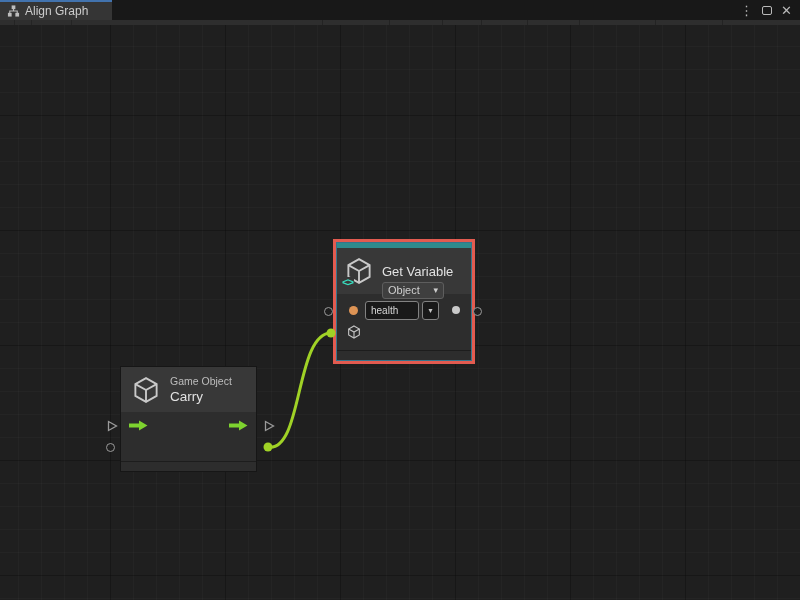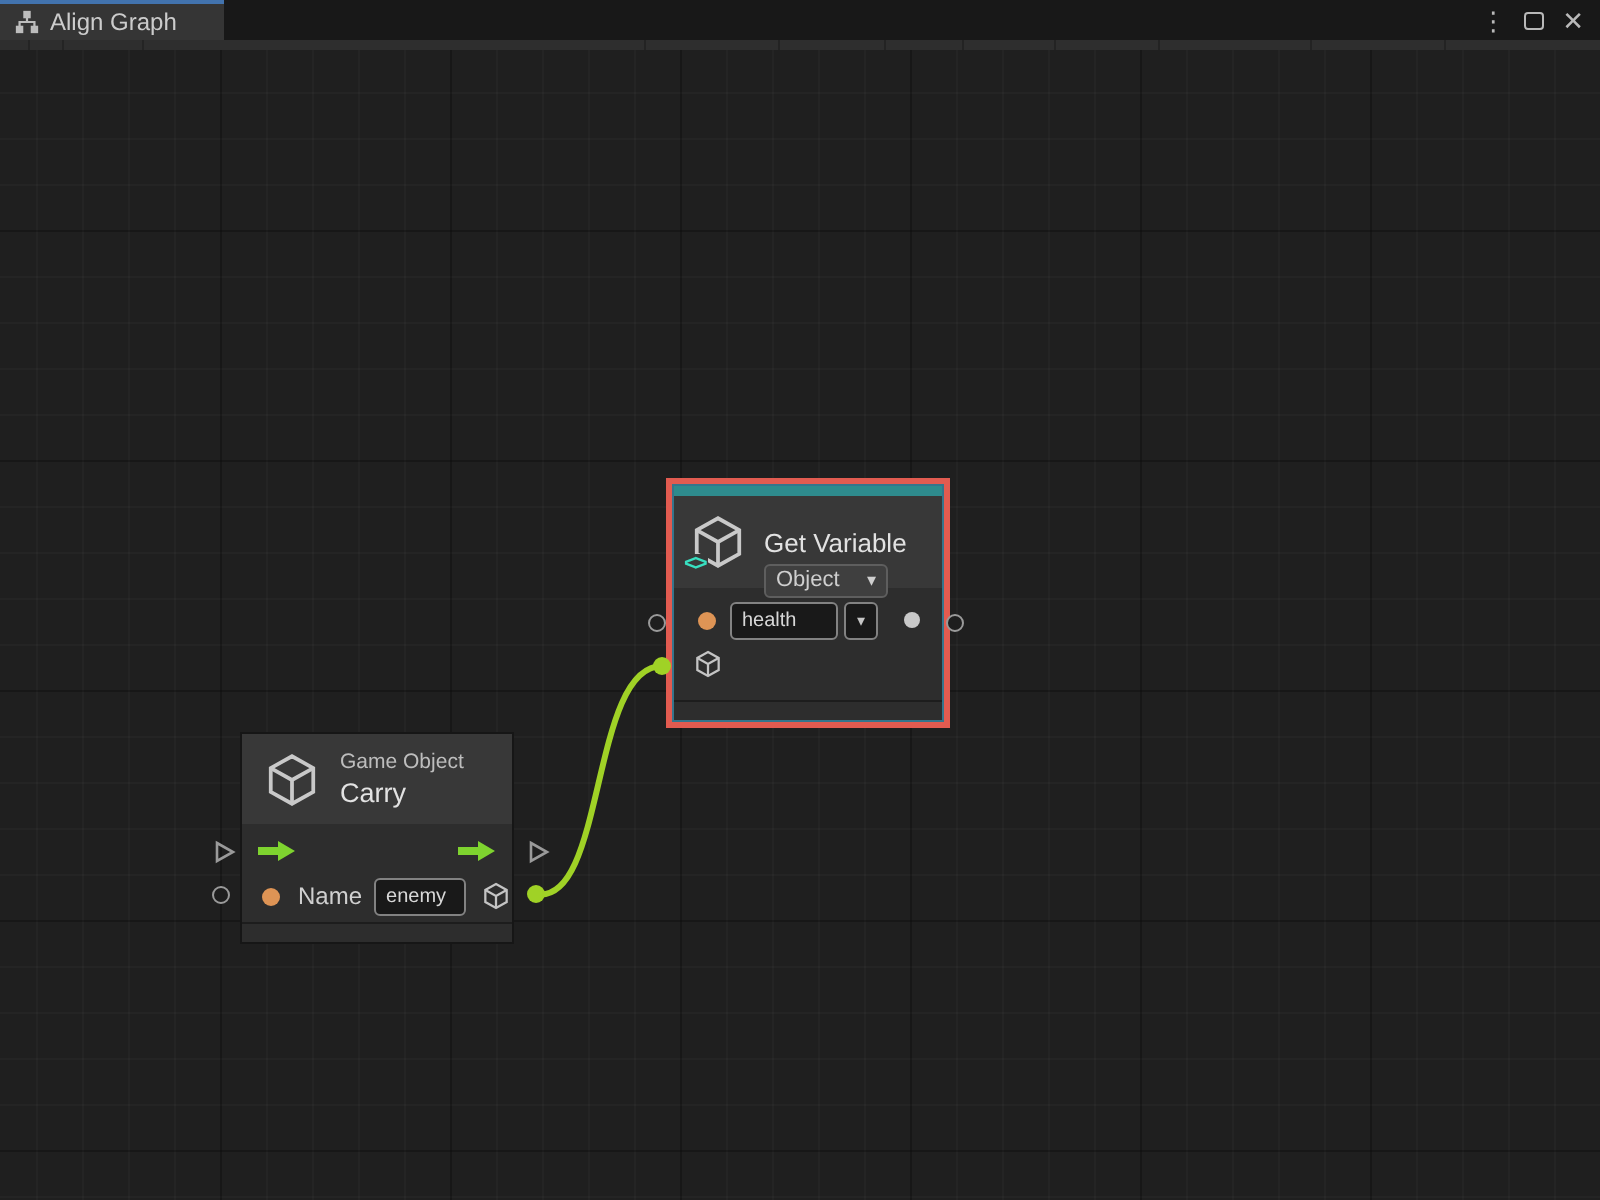--- a/index.html
+++ b/index.html
@@ -216,33 +216,20 @@
       </div>
       <div class="cr-flow">
         <svg width="19" height="11" viewBox="0 0 19 11">
           <path d="M0 3.5 H10 V0.5 L18.5 5.5 L10 10.5 V7.5 H0 Z" fill="#7ed32f"></path>
         </svg>
         <span style="flex:1"></span>
         <svg width="19" height="11" viewBox="0 0 19 11">
           <path d="M0 3.5 H10 V0.5 L18.5 5.5 L10 10.5 V7.5 H0 Z" fill="#7ed32f"></path>
         </svg>
       </div>
-      <div class="cr-name">
-        <span class="dot orange" style="margin-left:10px"></span>
-        <span style="margin-left:9px;font-size:12px;color:#cfcfcf">Name</span>
-        <span class="field" style="width:48px;margin-left:6px">
-          <span>enemy</span>
-        </span>
-        <span class="cube-wrap" style="margin-left:7px">
-          <svg width="16" height="16" viewBox="0 0 24 24">
-            <path d="M12 3 L20 7.5 V16.5 L12 21 L4 16.5 V7.5 Z" fill="none" stroke="#c4c4c4" stroke-width="1.7"></path>
-            <path d="M4 7.5 L12 12 L20 7.5 M12 12 V21" fill="none" stroke="#c4c4c4" stroke-width="1.7"></path>
-          </svg>
-        </span>
-      </div>
       <div class="node-footer"></div>
     </div>
 
     <div class="ext" style="left:105px;top:394px">
       <svg width="14" height="14" viewBox="0 0 14 14">
           <path d="M3.5 2.5 L11.5 7 L3.5 11.5 Z" fill="none" stroke="#9a9a9a" stroke-width="1.3"></path>
         </svg>
     </div>
     <div class="ext" style="left:262px;top:394px">
       <svg width="14" height="14" viewBox="0 0 14 14">

